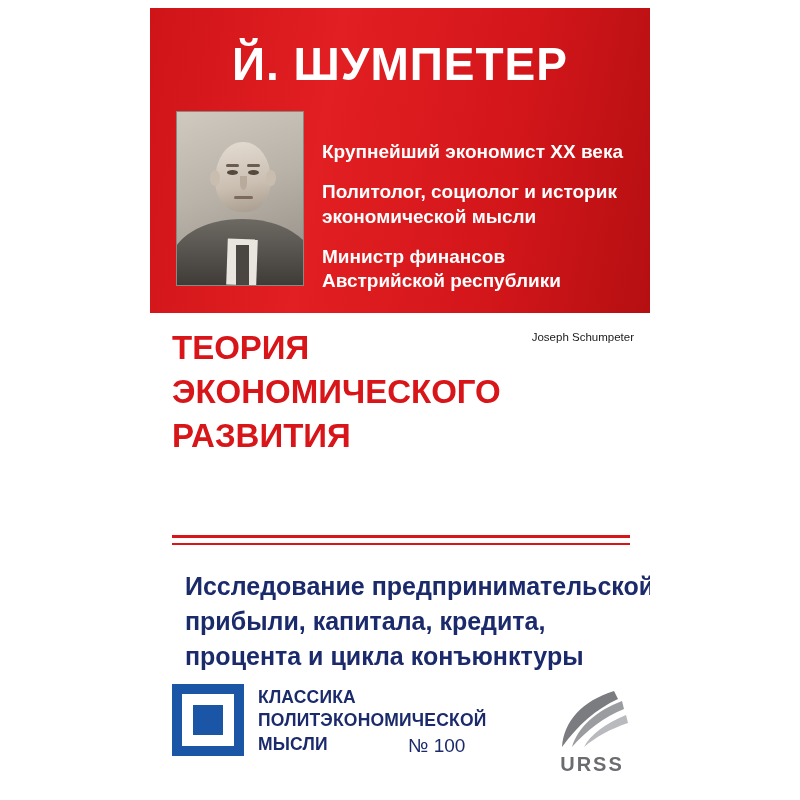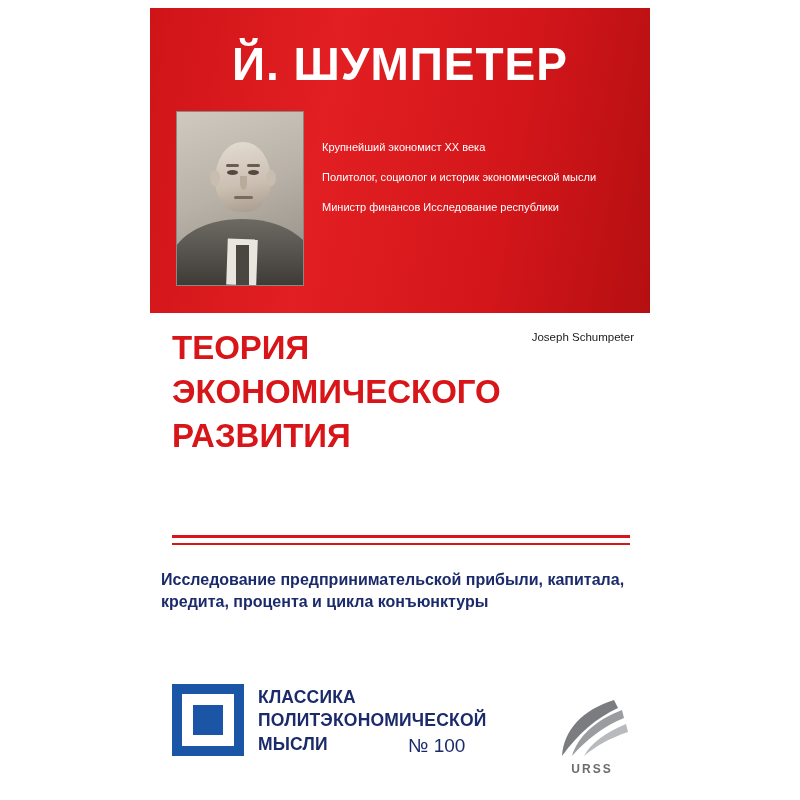--- a/index.html
+++ b/index.html
@@ -110,22 +110,22 @@
     background: #7b6a5c;
     border-radius: 2px;
   }
   .blurbs {
     position: absolute;
     left: 172px; top: 132px;
     width: 310px;
     color: #ffffff;
   }
   .blurb {
-    font-size: 11px;
-    font-weight: normal;
+    font-size: 19px;
+    font-weight: bold;
     line-height: 1.28;
     margin-bottom: 16px;
   }
   
   .title-block {
     position: absolute;
     left: 22px; top: 318px;
     width: 460px;
   }
   .title-line {
@@ -148,24 +148,24 @@
   .orig-title .name { margin-bottom: 2px; }
   .rule-group {
     position: absolute;
     left: 22px; top: 527px;
     width: 458px;
   }
   .rule-group .r1 { height: 3px; background: #d81518; margin-bottom: 5px; }
   .rule-group .r2 { height: 2px; background: #d81518; }
   .subtitle {
     position: absolute;
-    left: 11px; top: 561px;
+    left: 35px; top: 561px;
     width: 470px;
     color: #1b2a6b;
-    font-size: 16px;
+    font-size: 25px;
     font-weight: bold;
     line-height: 1.4;
   }
   
   .series-mark {
     position: absolute;
     left: 22px; top: 676px;
     width: 72px; height: 72px;
     background: #1b55a6;
     display: flex; align-items: center; justify-content: center;
@@ -204,21 +204,21 @@
     text-align: center;
   }
   .publisher .swoosh {
     position: relative;
     height: 62px;
     margin-bottom: 2px;
   }
   .publisher .swoosh svg { display: block; margin: 0 auto; }
   .publisher .name {
     color: #6a6c70;
-    font-size: 12px;
+    font-size: 20px;
     letter-spacing: 2px;
     font-weight: bold;
   }
 </style>
 </head>
 <body>
 
 <div id="cover">
 
   <div class="top-band">
@@ -236,21 +236,21 @@
       <div class="brow-r"></div>
       <div class="eye-l"></div>
       <div class="eye-r"></div>
       <div class="nose"></div>
       <div class="mouth"></div>
     </div>
 
     <div class="blurbs">
       <div class="blurb">Крупнейший экономист XX века</div>
       <div class="blurb">Политолог, социолог и историк экономической мысли</div>
-      <div class="blurb">Министр финансов Исследование республики</div>
+      <div class="blurb">Министр финансов Австрийской республики</div>
     </div>
   </div>
 
   <div class="title-block">
     <div class="title-line">ТЕОРИЯ</div>
     <div class="title-line">ЭКОНОМИЧЕСКОГО</div>
     <div class="title-line">РАЗВИТИЯ</div>
   </div>
 
   <div class="orig-title">

